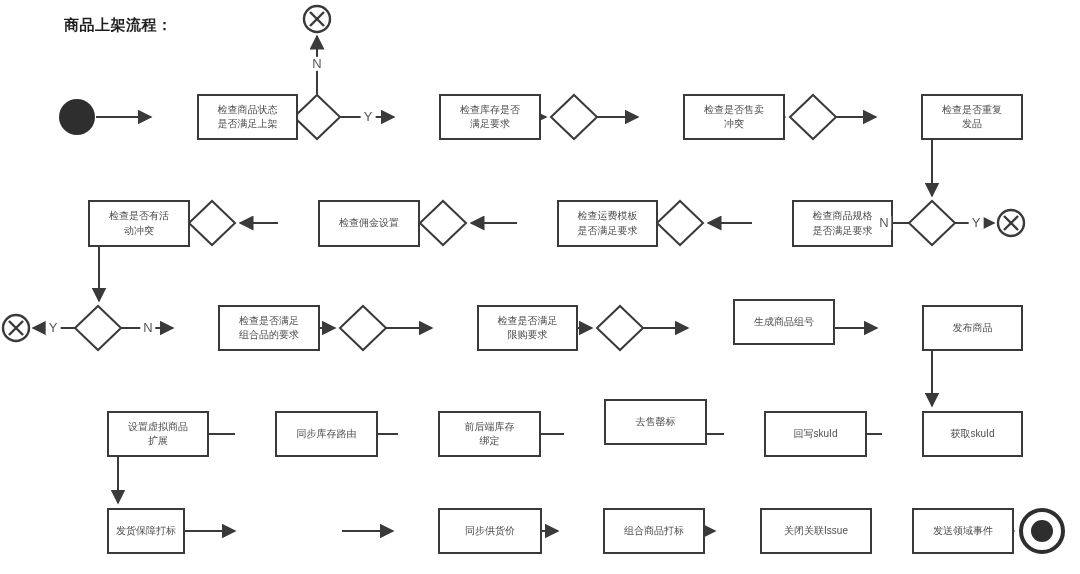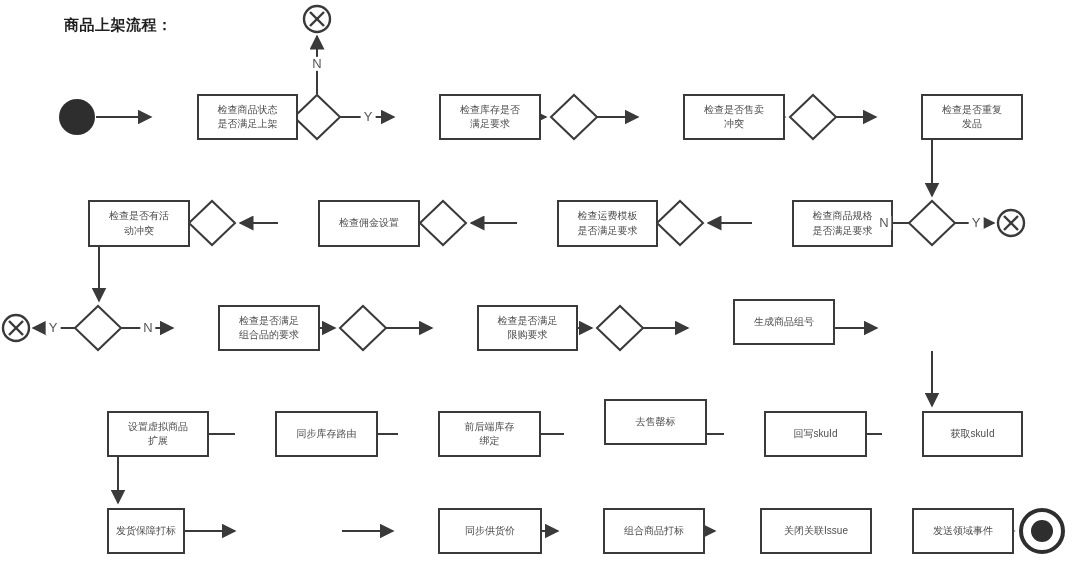--- a/index.html
+++ b/index.html
@@ -133,20 +133,21 @@
 是否满足要求</div>
   <div class="node" style="left:278px;top:200px;width:102px;height:47px">检查佣金设置</div>
   <div class="node" style="left:48px;top:200px;width:102px;height:47px">检查是否有活
 动冲突</div>
 
   <div class="node" style="left:178px;top:305px;width:102px;height:46px">检查是否满足
 组合品的要求</div>
   <div class="node" style="left:437px;top:305px;width:101px;height:46px">检查是否满足
 限购要求</div>
   <div class="node" style="left:693px;top:299px;width:102px;height:46px">生成商品组号</div>
+  <div class="node" style="left:882px;top:305px;width:101px;height:46px">发布商品</div>
 
   <div class="node" style="left:882px;top:411px;width:101px;height:46px">获取skuId</div>
   <div class="node" style="left:724px;top:411px;width:103px;height:46px">回写skuId</div>
   <div class="node" style="left:564px;top:399px;width:103px;height:46px">去售罄标</div>
   <div class="node" style="left:398px;top:411px;width:103px;height:46px">前后端库存
 绑定</div>
   <div class="node" style="left:235px;top:411px;width:103px;height:46px">同步库存路由</div>
   <div class="node" style="left:67px;top:411px;width:102px;height:46px">设置虚拟商品
 扩展</div>
 

